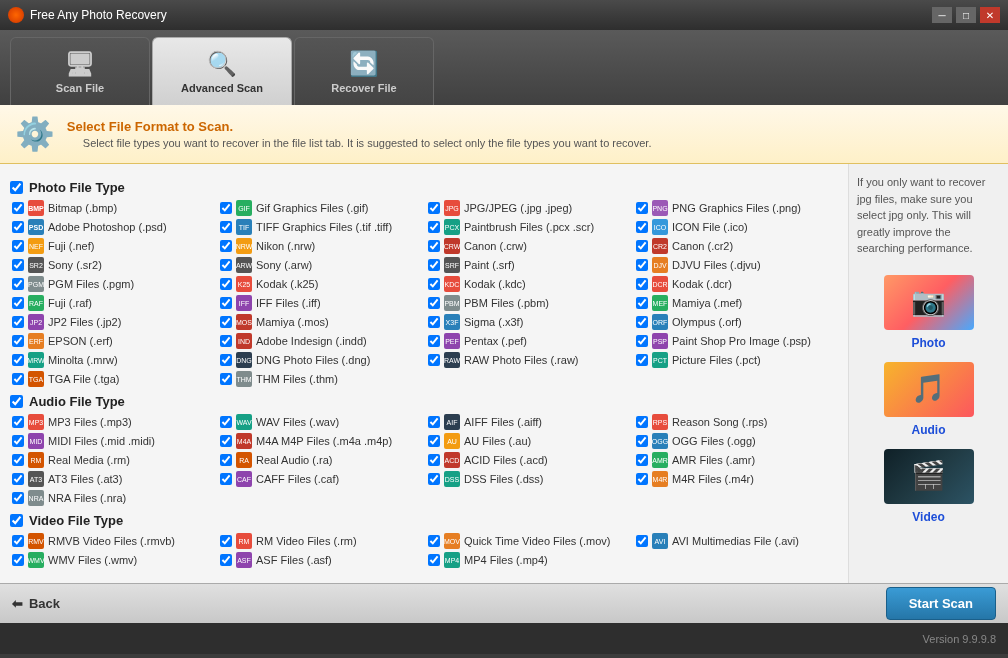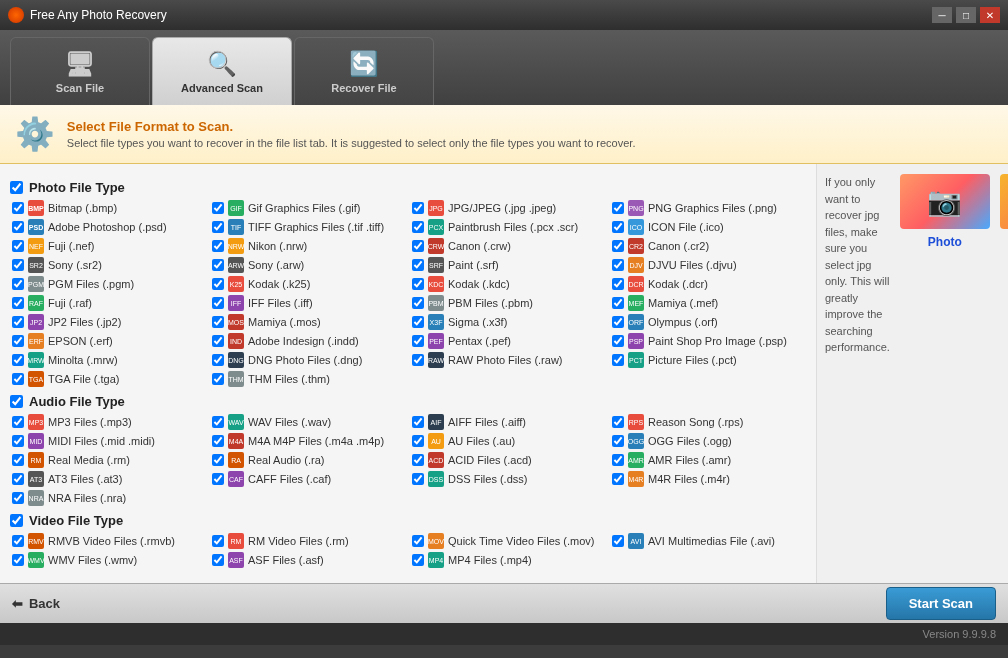--- a/index.html
+++ b/index.html
@@ -54,21 +54,21 @@
     .info-banner {
       background: linear-gradient(to bottom, #fff8e8, #fef0c8);
       border-bottom: 1px solid #e0c060;
       padding: 10px 15px;
       display: flex;
       align-items: center;
       gap: 12px;
     }
     .info-banner .banner-icon { font-size: 32px; }
     .info-banner .banner-text .banner-title { color: #cc6600; font-weight: bold; font-size: 13px; margin-bottom: 3px; }
-    .info-banner .banner-text .banner-desc { color: #555; font-size: 11px; }
+    .info-banner .banner-text .banner-desc { color: #555; font-size: 11px; margin-left: 16px; }
 
     .content-wrapper {
       display: flex;
       flex: 1;
       overflow: hidden;
     }
 
     .file-list-area {
       flex: 1;
       padding: 10px;
@@ -100,29 +100,29 @@
       padding: 1px 2px;
       font-size: 11px;
       color: #333;
       white-space: nowrap;
       overflow: hidden;
     }
     .file-item input[type=checkbox] { width: 12px; height: 12px; cursor: pointer; flex-shrink: 0; }
     .file-icon { width: 16px; height: 16px; flex-shrink: 0; display: inline-flex; align-items: center; justify-content: center; font-size: 10px; }
 
     .sidebar-right {
-      width: 192px;
+      width: 160px;
       background: #f0f0f0;
       border-left: 1px solid #ddd;
       padding: 10px 8px;
       font-size: 11px;
       color: #444;
       line-height: 1.5;
       display: flex;
-      flex-direction: row;
+      flex-direction: column;
       gap: 10px;
     }
     .sidebar-tip { font-size: 11px; color: #555; margin-bottom: 8px; }
     .sidebar-category { display: flex; flex-direction: column; align-items: center; gap: 4px; cursor: pointer; }
     .sidebar-thumb { width: 90px; height: 55px; border-radius: 4px; overflow: hidden; display: flex; align-items: center; justify-content: center; font-size: 28px; }
     .sidebar-thumb.photo { background: linear-gradient(135deg, #ff9966, #ff5e62, #48a9fe); }
     .sidebar-thumb.audio { background: linear-gradient(135deg, #f7b42c, #fc575e); }
     .sidebar-thumb.video { background: linear-gradient(135deg, #0f2027, #203a43, #2c5364); }
     .sidebar-label { font-size: 12px; font-weight: bold; color: #1d4ed8; }
 
@@ -152,21 +152,21 @@
       color: #fff;
       padding: 8px 22px;
       border-radius: 4px;
       cursor: pointer;
       font-size: 13px;
       font-weight: bold;
     }
 
     .version-bar {
       background: #2e2e2e;
-      height: 22px;
+      height: 31px;
       display: flex;
       align-items: center;
       justify-content: flex-end;
       padding-right: 12px;
       color: #888;
       font-size: 11px;
     }
 
     
     .ico-bmp { background: #e74c3c; border-radius: 2px; color: #fff; font-size: 7px; font-weight: bold; padding: 1px; }

